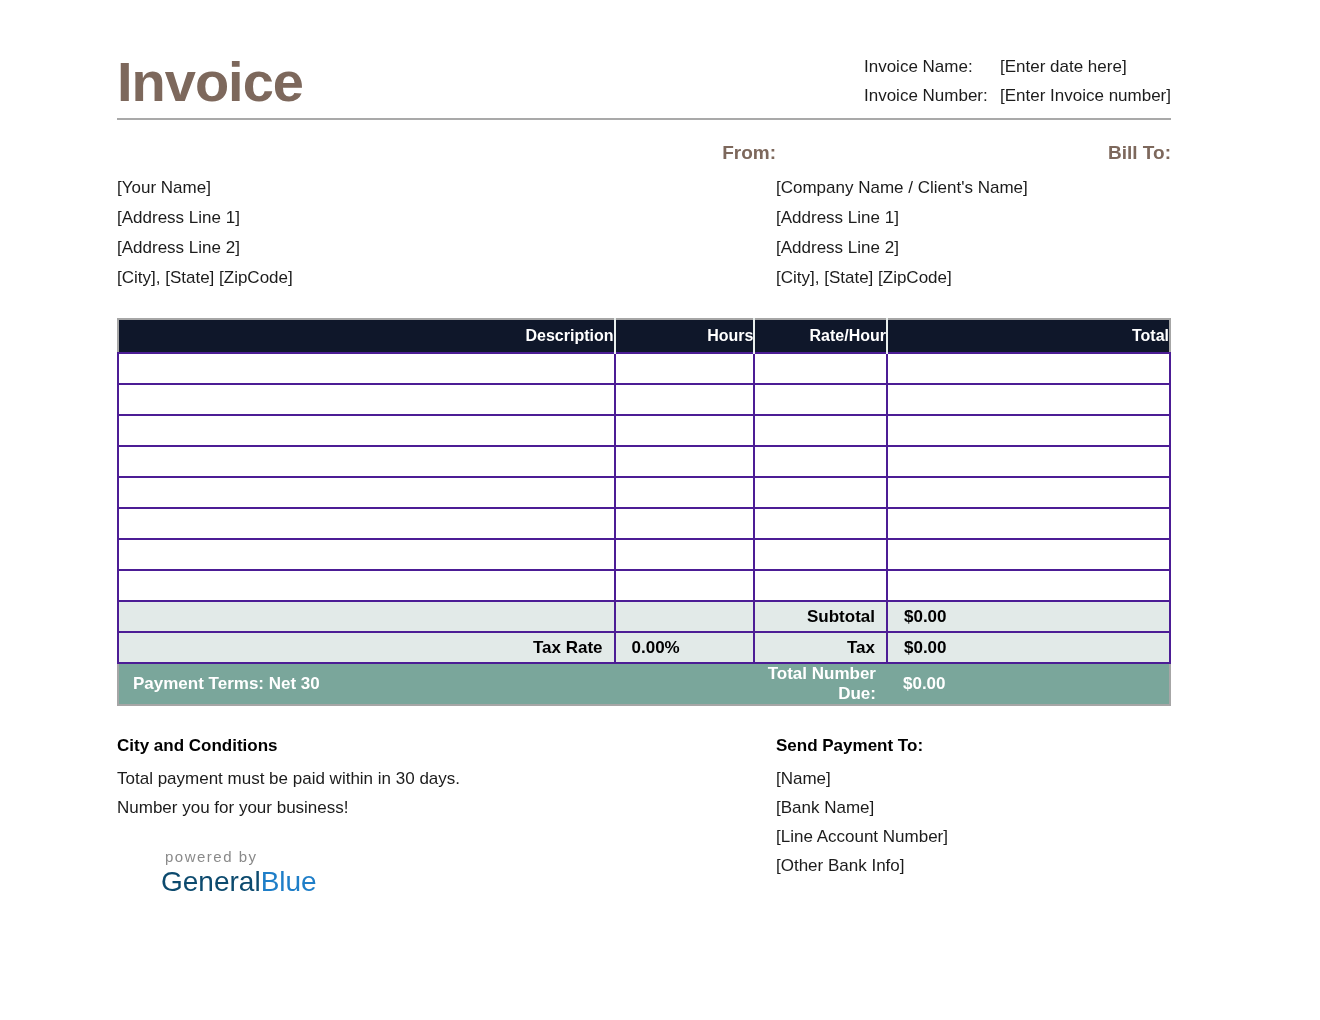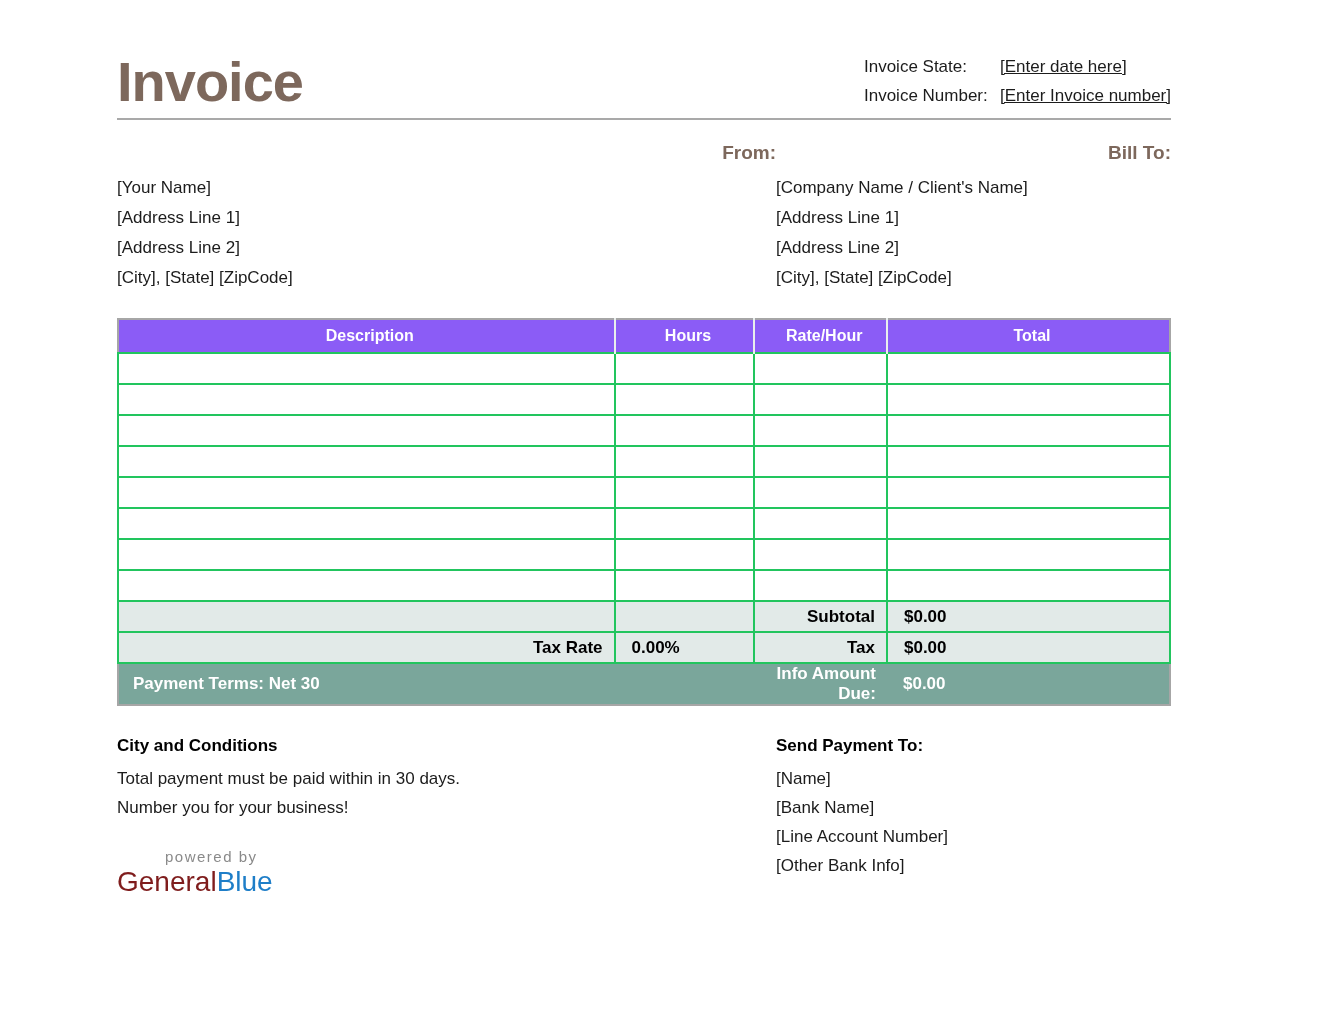--- a/index.html
+++ b/index.html
@@ -22,21 +22,21 @@
     border-bottom: 2px solid #A9A9A9;
     padding-bottom: 6px;
   }
   .title {
     font-size: 56px; font-weight: bold; letter-spacing: -1px;
     color: #7D685C; line-height: 1.05;
   }
   .meta { margin-bottom: 2px; }
   .meta-row { display: flex; font-size: 17px; line-height: 29px; }
   .meta-label { width: 136px; color: #1c1c1c; }
-  .meta-value { color: #1c1c1c; text-decoration: underline; }
+  .meta-value { color: #1c1c1c; }
 
   
   .cols { display: flex; margin-top: 22px; }
   .col-left { width: 659px; flex: 0 0 659px; }
   .col-right { flex: 1; }
   .sec-heading {
     font-size: 19px; font-weight: bold; color: #7D685C;
     margin-bottom: 9px;
     text-align: right;
   }
@@ -47,27 +47,27 @@
   table.tbl {
     width: 100%; border-collapse: collapse;
     border: 2px solid #A6A6A6;
     table-layout: fixed;
   }
   col.c-desc  { width: 47.2%; }
   col.c-hours { width: 13.3%; }
   col.c-rate  { width: 12.6%; }
   col.c-total { width: 26.9%; }
   .tbl th {
-    background: #8b5cf6; color: #ffffff;
-    font-size: 16px; font-weight: bold; text-align: center;
+    background: #0f172a; color: #ffffff;
+    font-size: 16px; font-weight: bold; text-align: right;
     height: 34px; padding: 0 0 0 7px;
   }
   .tbl th + th { border-left: 2px solid #e9efed; margin-left: 16px; }
   .tbl td {
-    border: 2px solid #22c55e;
+    border: 2px solid #4c1d95;
     height: 31px; font-size: 17px;
     background: #ffffff;
     padding: 0 0 0 16px;
   }
   .tbl tr.sum-row td {
     background: #E2EAE8; font-weight: bold; color: #000000;
   }
   .tbl td.right { text-align: right; padding-right: 11px; padding-left: 0; }
   .tbl tr.total-bar td {
     background: #7AA69B; color: #ffffff; font-weight: bold;
@@ -81,33 +81,33 @@
   .foot-line { font-size: 17px; line-height: 29px; color: #1c1c1c; }
 
   
   .brand-block { margin-top: 26px; }
   .powered-by {
     font-size: 15px; color: #8a8a8a; letter-spacing: 1.5px;
     margin-bottom: 2px;
     margin-left: 48px;
   }
   .brand { font-size: 28px; line-height: 1.1; }
-  .brand-first { color: #7f1d1d; }
+  .brand-first { color: #0c4a6e; margin-left: 44px; }
   .brand-second { color: #1E7EC8; }
 </style>
 </head>
 <body>
 
 <div class="page">
 
   <div class="header">
     <div class="title">Invoice</div>
     <div class="meta">
       <div class="meta-row">
-        <span class="meta-label">Invoice State:</span>
+        <span class="meta-label">Invoice Name:</span>
         <span class="meta-value">[Enter date here]</span>
       </div>
       <div class="meta-row">
         <span class="meta-label">Invoice Number:</span>
         <span class="meta-value">[Enter Invoice number]</span>
       </div>
     </div>
   </div>
 
   <div class="cols">
@@ -200,21 +200,21 @@
           <td>$0.00</td>
         </tr>
         <tr class="sum-row">
           <td class="right">Tax Rate</td>
           <td>0.00%</td>
           <td class="right">Tax</td>
           <td>$0.00</td>
         </tr>
         <tr class="total-bar">
           <td colspan="2" class="terms-cell">Payment Terms: Net 30</td>
-          <td class="right">Info Amount Due:</td>
+          <td class="right">Total Number Due:</td>
           <td>$0.00</td>
         </tr>
       </tbody>
     </table>
   </div>
 
   <div class="cols footer">
     <div class="col-left">
       <div class="foot-heading">City and Conditions</div>
       <div class="foot-line">Total payment must be paid within in 30 days.</div>

